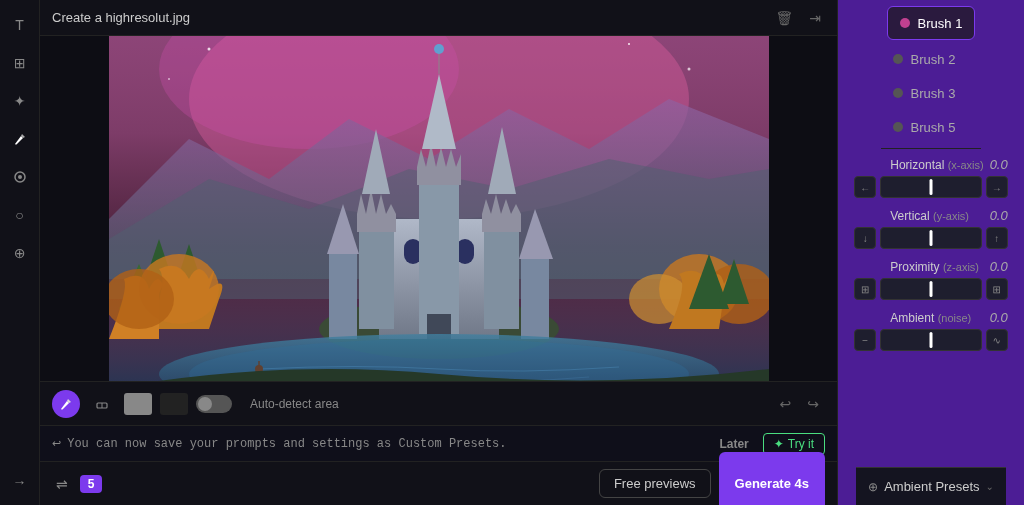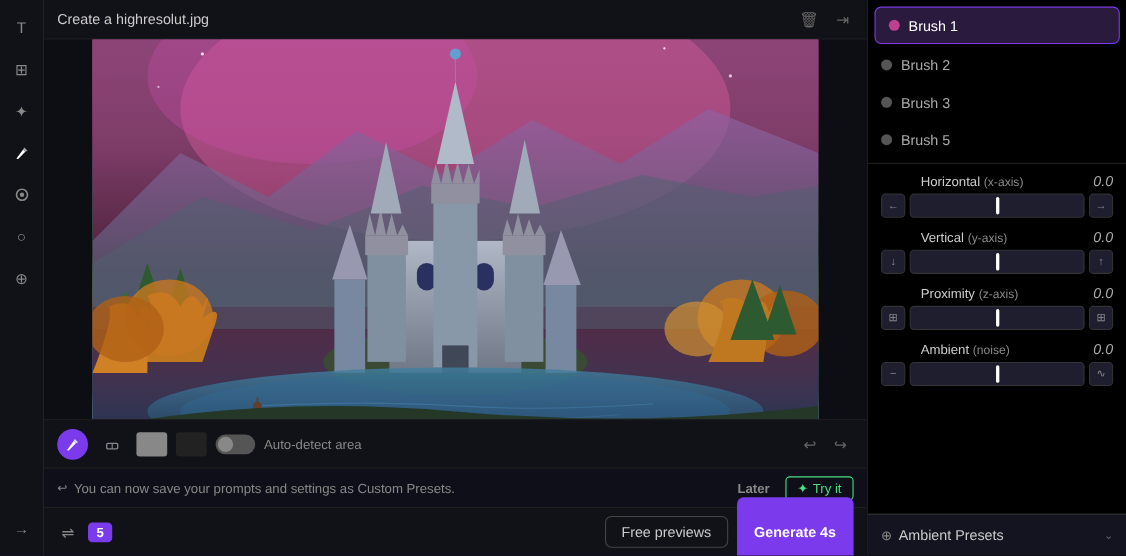--- a/index.html
+++ b/index.html
@@ -137,21 +137,21 @@
       background: #888;
       border-radius: 3px;
       cursor: pointer;
     }
     .color-swatch.dark {
       background: #222;
     }
     .toggle-area {
       display: flex;
       align-items: center;
-      gap: 8px;
+      gap: 18px;
       cursor: pointer;
     }
     .toggle {
       width: 36px;
       height: 18px;
       background: #555;
       border-radius: 9px;
       position: relative;
     }
     .toggle-thumb {
@@ -187,21 +187,21 @@
       background: #0f0f1a;
       border-top: 1px solid #222;
       display: flex;
       align-items: center;
       padding: 0 12px;
       gap: 6px;
       font-size: 12px;
       color: #888;
     }
     .notif-bar .notif-icon { font-size: 11px; }
-    .notif-bar .notif-text { flex: 1; }
+    .notif-bar .notif-text { flex: 1; font-family: Liberation Mono, monospace; }
     .notif-bar .later-btn {
       background: transparent;
       border: none;
       color: #888;
       cursor: pointer;
       font-size: 12px;
       padding: 4px 8px;
       font-weight: bold;
     }
     .notif-bar .try-btn {
@@ -256,25 +256,26 @@
       color: #fff;
       border-radius: 6px;
       cursor: pointer;
       font-size: 13px;
       padding: 24px 16px;
       font-weight: 600;
     }
 
     
     .right-panel {
-      width: 236px;
-      background: #000000;
+      width: 187px;
+      background: #4c1d95;
       border-left: 1px solid #222;
       display: flex;
       flex-direction: column;
+      align-items: center;
     }
 
     
     .brush-list {
       padding: 4px 0;
       border-bottom: 1px solid #222;
     }
     .brush-item {
       height: 34px;
       display: flex;

